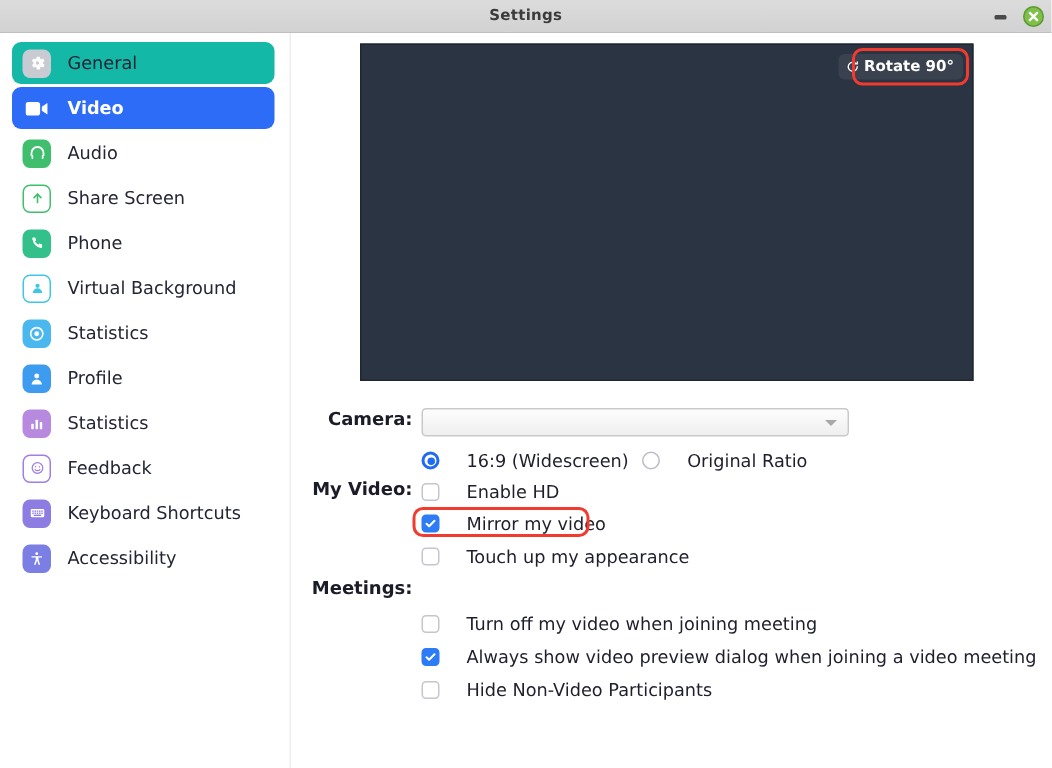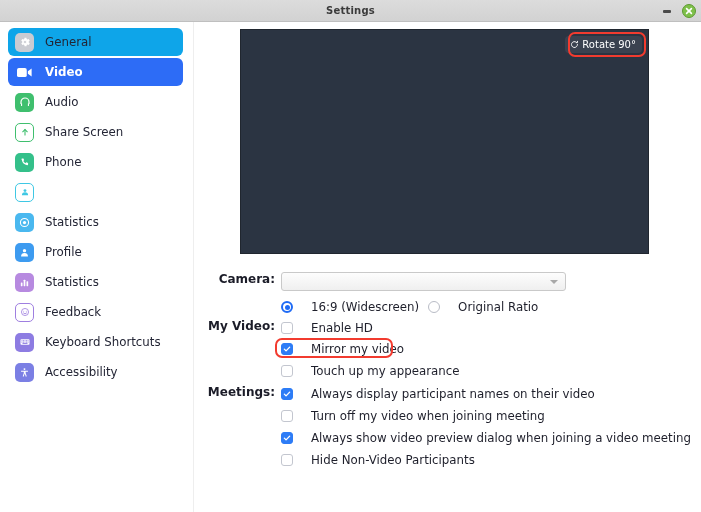--- a/index.html
+++ b/index.html
@@ -52,21 +52,21 @@
     border-right: 1px solid #eeeeee;
     padding-top: 4px;
   }
   .side-item {
     display: flex; align-items: center;
     height: 28px; margin: 2px 10px 2px 8px;
     border-radius: 6px;
     padding-left: 7px;
     cursor: pointer;
   }
-  .side-item.hovered { background: #0ea5e9; }
+  .side-item.hovered { background: #14b8a6; }
   .side-item.active { background: #2d6cf6; }
   .side-label {
     font-size: 11.8px; color: #232535; margin-left: 11px;
     white-space: nowrap;
   }
   .side-item.active .side-label { color: #ffffff; font-weight: bold; }
   .side-icon {
     width: 19px; height: 19px; border-radius: 5px;
     display: flex; align-items: center; justify-content: center;
     flex: 0 0 19px;
@@ -86,21 +86,21 @@
     background: #2b3442;
     border: 1px solid #20262f;
   }
   .rotate-btn {
     position: absolute; right: 6px; top: 6px;
     height: 17px;
     background: #3a4250;
     border-radius: 4px;
     color: #ffffff;
     font-size: 10px;
-    font-weight: normal;
+    font-weight: bold;
     display: flex; align-items: center;
     padding: 0 6px 0 5px;
     cursor: pointer;
     white-space: nowrap;
   }
   .rotate-btn svg { margin-right: 3px; display:block; }
   .hl-rotate {
     position: absolute; right: 2px; top: 2px;
     width: 78px; height: 25px;
     border: 2.5px solid #f23b2f;
@@ -240,20 +240,21 @@
   </div>
 
 
   <div class="side-item">
     <span class="side-icon" style="background:#ffffff;border:1.8px solid #3fc8e4">
       <svg width="10" height="10" viewBox="0 0 24 24" fill="#3fc8e4">
         <circle cx="12" cy="8.5" r="3.4"></circle>
         <path d="M4.5 20a7.5 7.5 0 0115 0z"></path>
       </svg>
     </span>
+    <span class="side-label">Virtual Background</span>
   </div>
 
   <div class="side-item">
     <span class="side-icon" style="background:#4ab8ef">
       <svg width="13" height="13" viewBox="0 0 24 24" fill="none" stroke="#ffffff" stroke-width="2">
         <circle cx="12" cy="12" r="7.5"></circle>
         <circle cx="12" cy="12" r="3" fill="#ffffff" stroke="none"></circle>
       </svg>
     </span>
     <span class="side-label">Statistics</span>
@@ -390,56 +391,48 @@
       <div class="opt">
         <span class="check">
           
         </span>
         <span class="opt-text">Touch up my appearance</span>
       </div>
     </div>
 
     <div class="row" style="margin-top:5px">
       <div class="row-label">Meetings:</div>
+    </div>
+
+    <div class="row" style="margin-top:4px">
+      <div class="row-label blank">&nbsp;</div>
+      <div class="opt">
+        <span class="check">
+          
+        </span>
+        <span class="opt-text">Turn off my video when joining meeting</span>
+      </div>
+    </div>
+
+    <div class="row" style="margin-top:4px">
+      <div class="row-label blank">&nbsp;</div>
       <div class="opt">
         <span class="check on">
           <svg width="8" height="8" viewBox="0 0 12 12">
               <path d="M2 6.2 L4.6 8.8 L10 3.2" stroke="#ffffff" stroke-width="2" fill="none" stroke-linecap="round" stroke-linejoin="round"></path>
             </svg>
         </span>
-        <span class="opt-text">Always display participant names on their video</span>
+        <span class="opt-text">Always show video preview dialog when joining a video meeting</span>
       </div>
     </div>
 
     <div class="row" style="margin-top:4px">
       <div class="row-label blank">&nbsp;</div>
       <div class="opt">
         <span class="check">
           
         </span>
-        <span class="opt-text">Turn off my video when joining meeting</span>
-      </div>
-    </div>
-
-    <div class="row" style="margin-top:4px">
-      <div class="row-label blank">&nbsp;</div>
-      <div class="opt">
-        <span class="check on">
-          <svg width="8" height="8" viewBox="0 0 12 12">
-              <path d="M2 6.2 L4.6 8.8 L10 3.2" stroke="#ffffff" stroke-width="2" fill="none" stroke-linecap="round" stroke-linejoin="round"></path>
-            </svg>
-        </span>
-        <span class="opt-text">Always show video preview dialog when joining a video meeting</span>
-      </div>
-    </div>
-
-    <div class="row" style="margin-top:4px">
-      <div class="row-label blank">&nbsp;</div>
-      <div class="opt">
-        <span class="check">
-          
-        </span>
         <span class="opt-text">Hide Non-Video Participants</span>
       </div>
     </div>
 
   </div>
 </div>
 
 </body></html>

